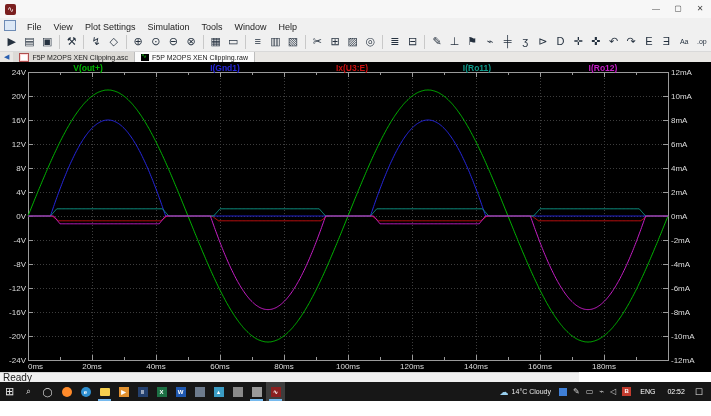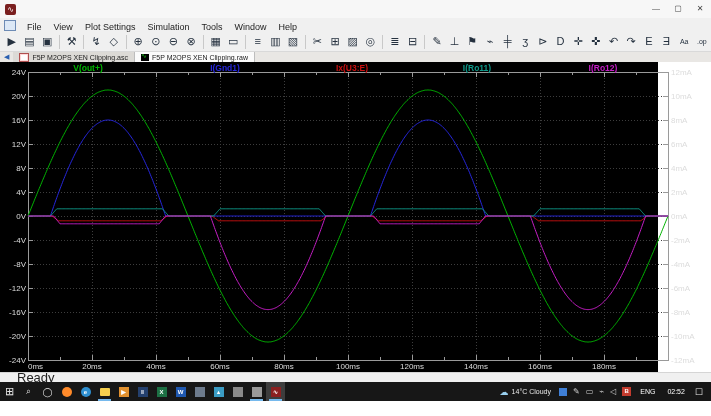--- a/index.html
+++ b/index.html
@@ -29,24 +29,24 @@
           display:flex;align-items:stretch;}
   .chev{font-size:7px;color:#2a5fb0;line-height:10px;padding:0 4px;}
   .tab{display:flex;align-items:center;font-size:7px;color:#222;background:#dcdad6;
        border-right:1px solid #bdbdbd;padding:0 6px;white-space:nowrap;}
   .tab.active{background:#fbfbfb;}
   .tabicon{width:8px;height:7px;margin-right:3px;}
   .tabicon.asc{background:#fff;border:1px solid #b05050;box-shadow:inset 0 0 0 1px #ffd9d9;}
   .tabicon.raw{background:#000;position:relative;}
   .tabicon.raw::after{content:"∿";position:absolute;left:0;top:-2px;color:#19c419;font-size:7px;}
   
-  .pane{position:absolute;left:0;top:62px;width:658px;height:310px;background:#000;}
-  
-  .statusbar{position:absolute;left:0;top:372px;width:711px;height:10px;background:#f0f0f0;
-             border-top:1px solid #d5d5d5;font-size:13px;color:#222;line-height:10px;padding-left:17px;box-sizing:border-box;}
+  .pane{position:absolute;left:0;top:62px;width:711px;height:310px;background:#000;}
+  
+  .statusbar{position:absolute;left:0;top:372px;width:579px;height:10px;background:#f0f0f0;
+             border-top:1px solid #d5d5d5;font-size:10px;color:#222;line-height:10px;padding-left:3px;box-sizing:border-box;}
   
   .taskbar{position:absolute;left:0;top:382px;width:711px;height:19px;background:#171717;
            display:flex;align-items:center;}
   .tb-cell{width:19px;height:19px;display:flex;align-items:center;justify-content:center;position:relative;flex:0 0 auto;}
   .tb-cell .glyph{color:#e8e8e8;font-size:10px;}
   .tb-cell.openline::after{content:"";position:absolute;left:3px;right:3px;bottom:0;height:2px;background:#76b9ed;}
   .tb-cell.activecell{background:#3d3d3d;}
   .ic{width:10px;height:10px;display:flex;align-items:center;justify-content:center;
       color:#fff;font-size:6px;font-weight:bold;}
   .ic.circle{border-radius:50%;}

